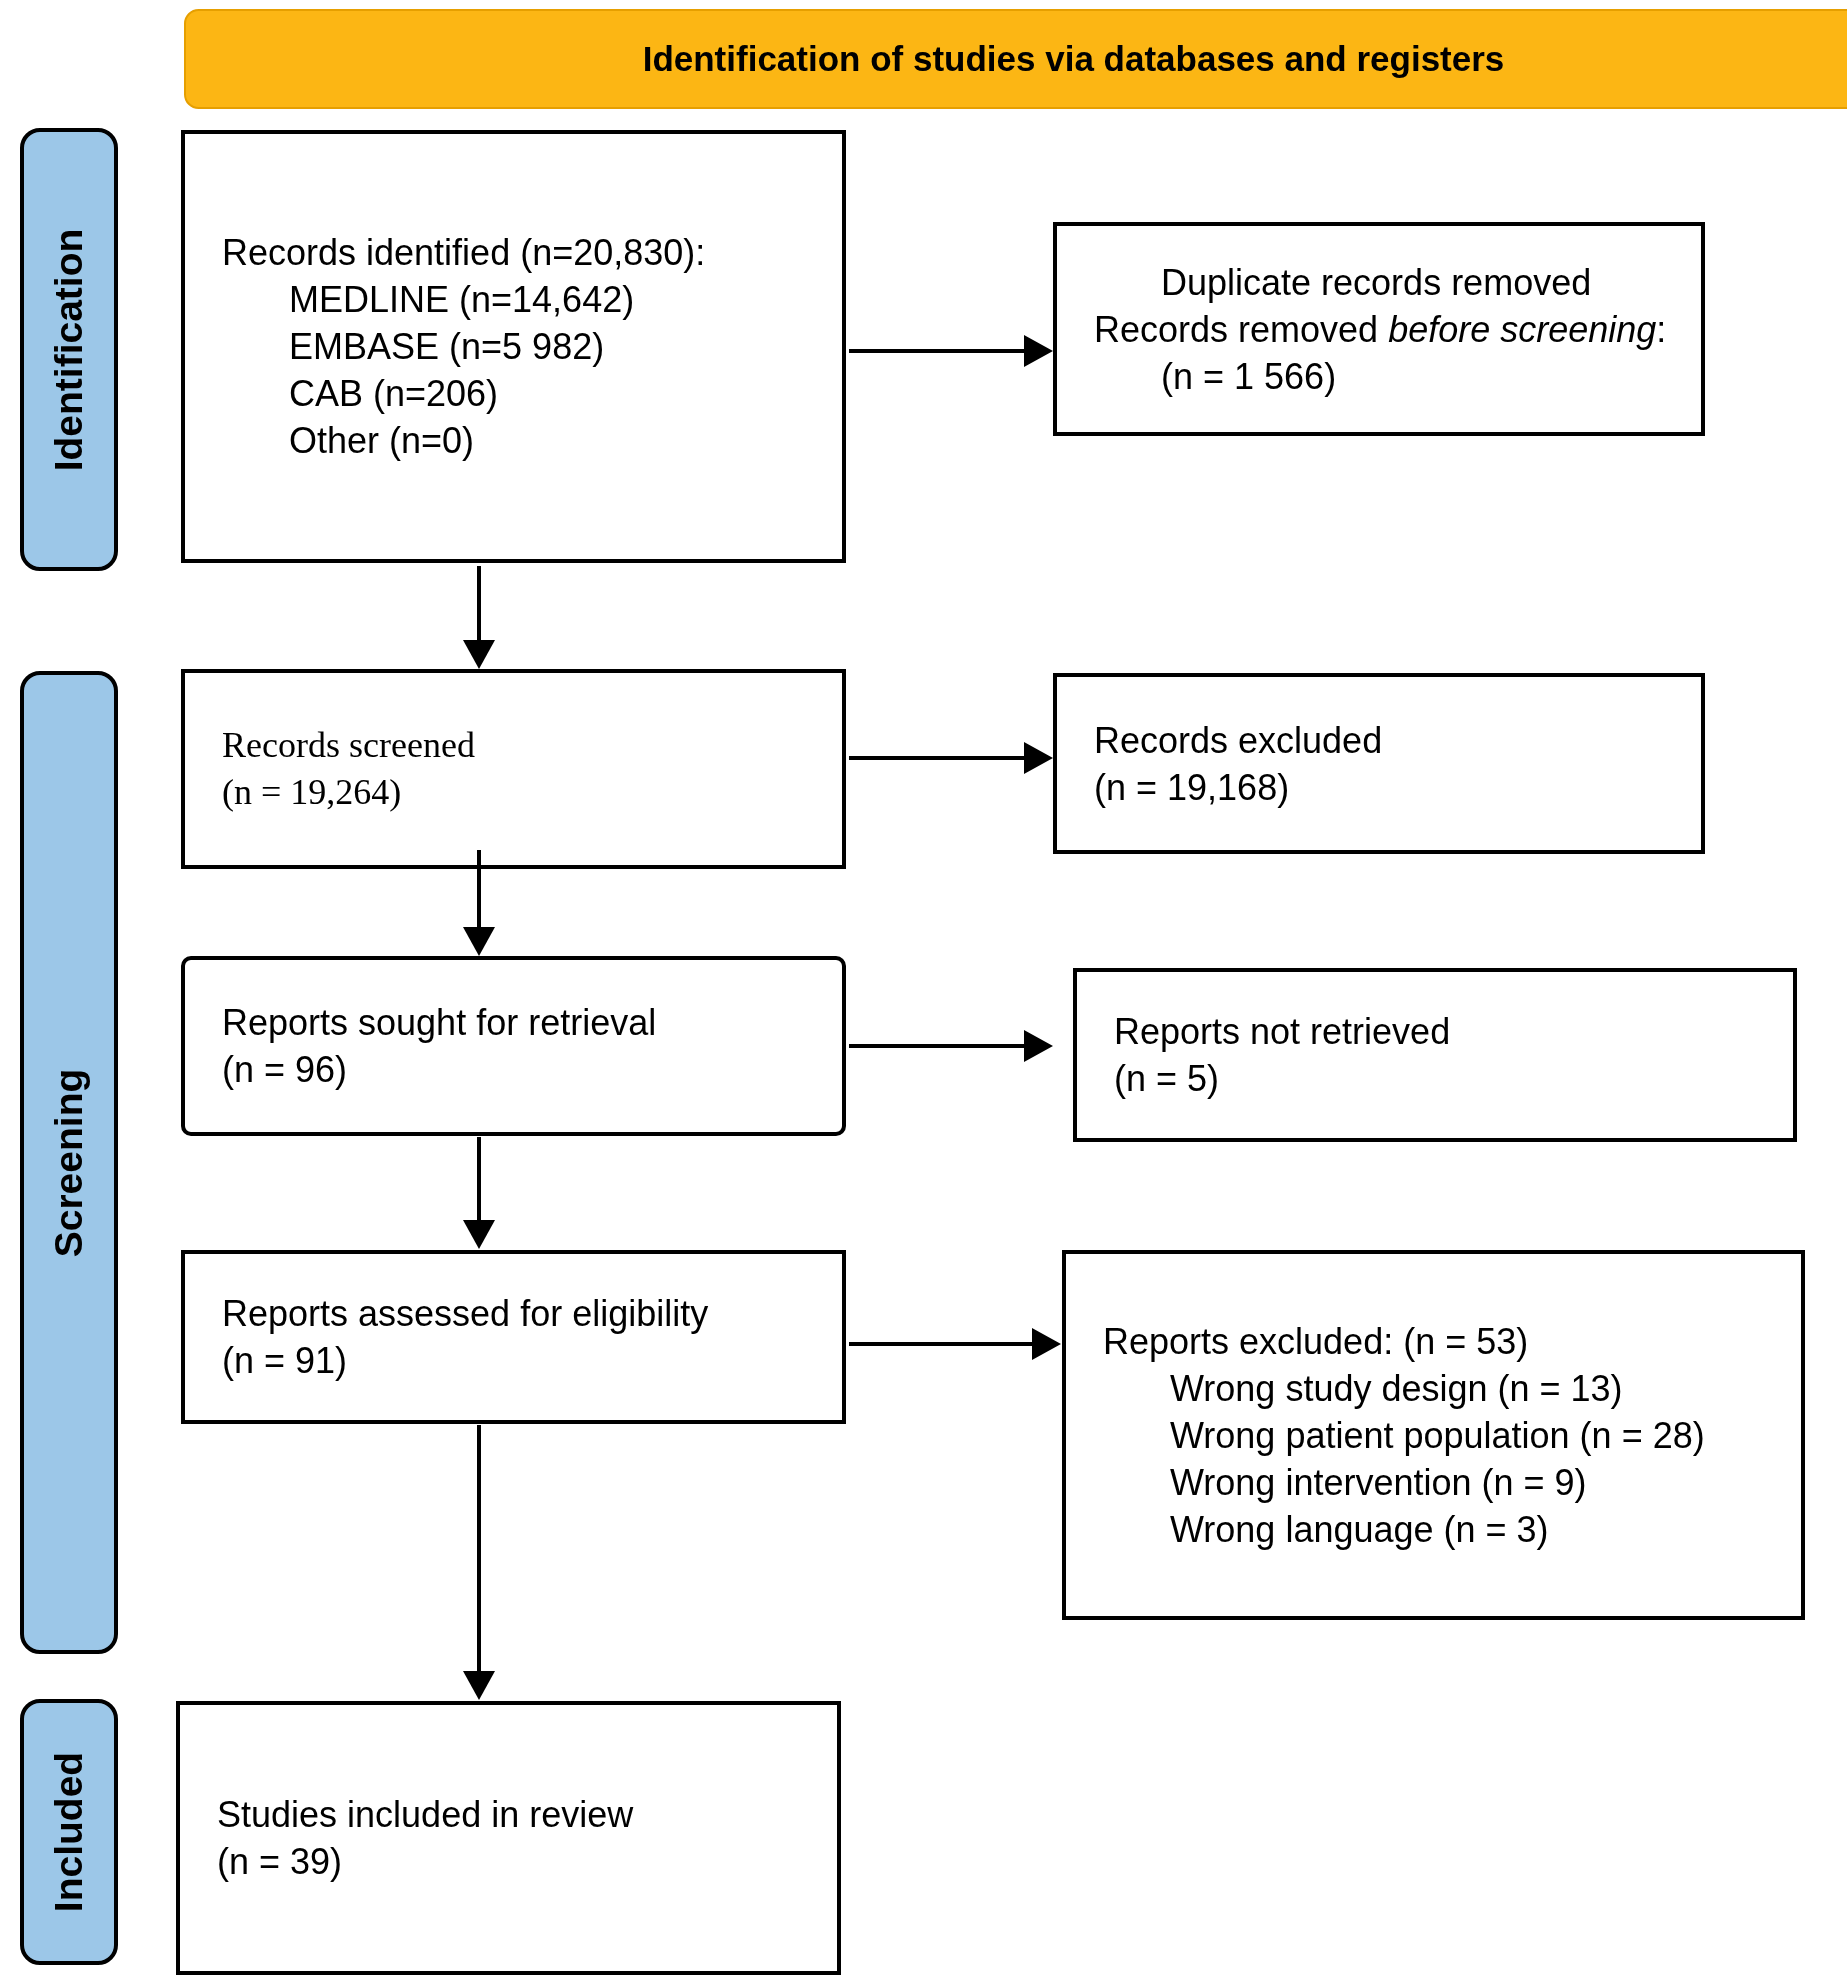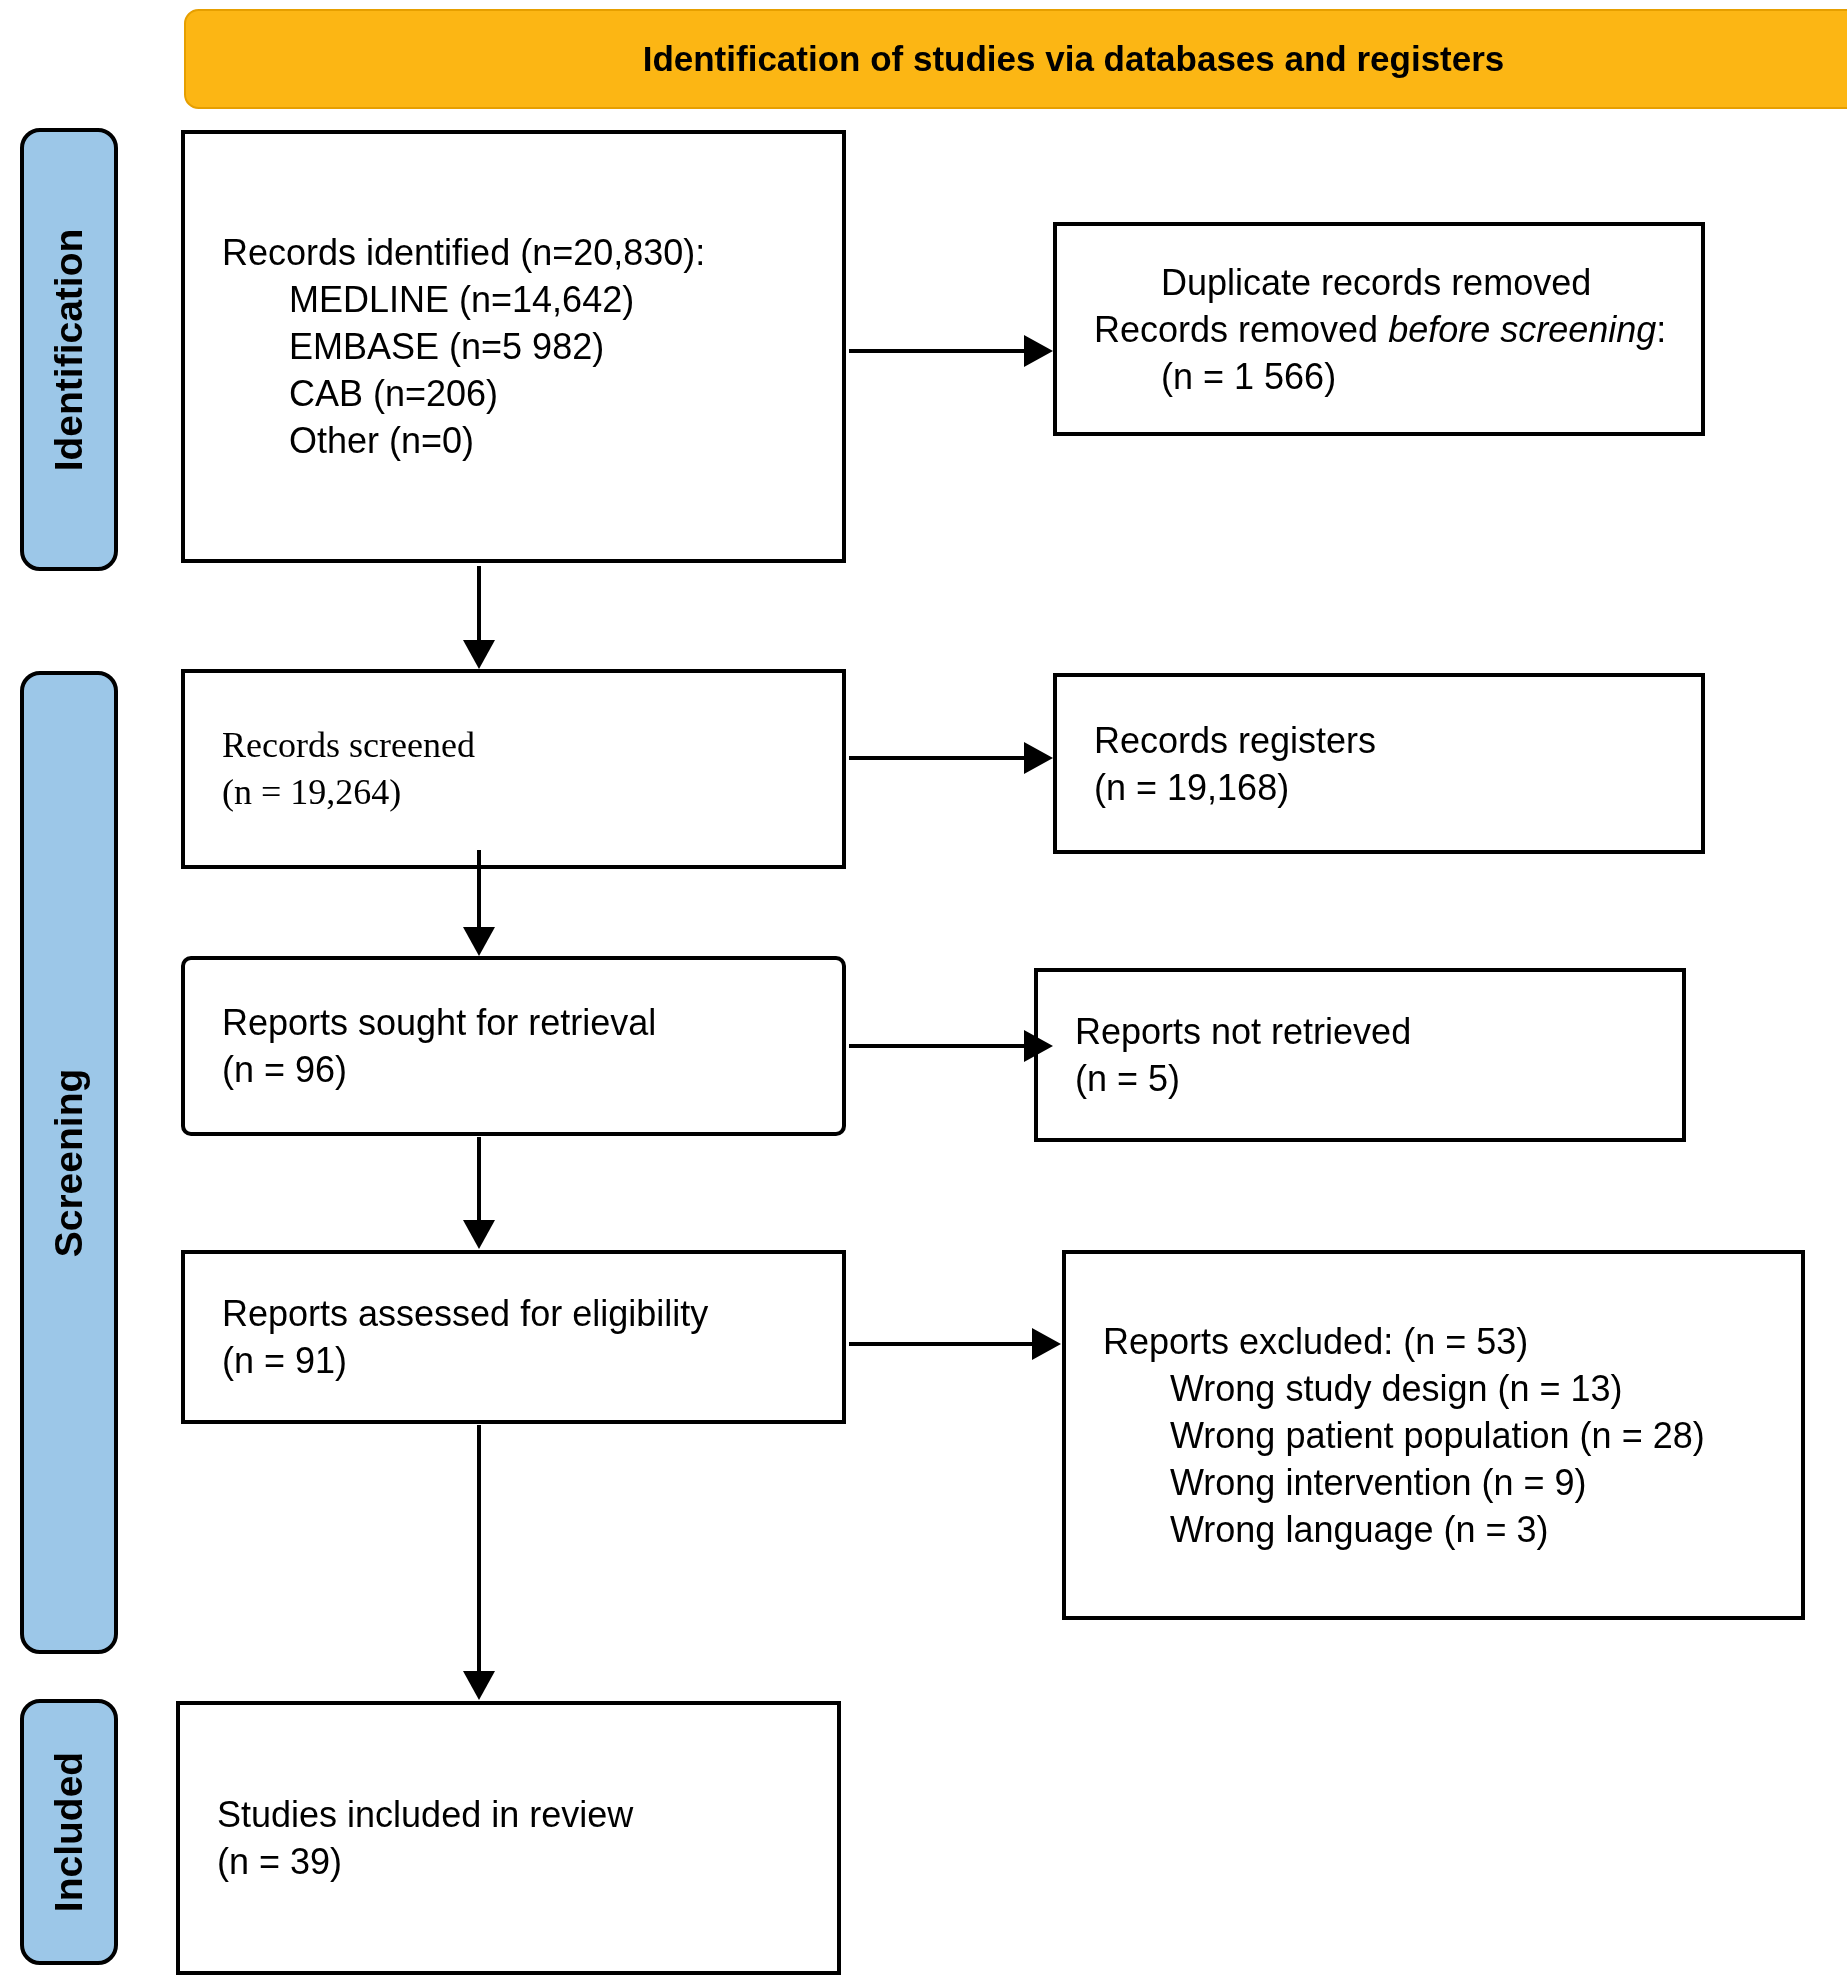--- a/index.html
+++ b/index.html
@@ -113,33 +113,33 @@
 
   <div class="fbox" style="left:181px; top:669px; width:665px; height:200px;font-family:Liberation Serif, serif;">
     <div class="lines">
       <div class="line">Records screened</div>
       <div class="line">(n = 19,264)</div>
     </div>
   </div>
 
   <div class="fbox" style="left:1053px; top:673px; width:652px; height:181px;">
     <div class="lines">
-      <div class="line">Records registers</div>
+      <div class="line">Records excluded</div>
       <div class="line">(n = 19,168)</div>
     </div>
   </div>
 
   <div class="fbox" style="left:181px; top:956px; width:665px; height:180px;border-radius:10px;">
     <div class="lines">
       <div class="line">Reports sought for retrieval</div>
       <div class="line">(n = 96)</div>
     </div>
   </div>
 
-  <div class="fbox" style="left:1034px; top:968px; width:652px; height:174px;align-items:center;">
+  <div class="fbox" style="left:1073px; top:968px; width:724px; height:174px;align-items:center;">
     <div class="lines">
       <div class="line">Reports not retrieved</div>
       <div class="line">(n = 5)</div>
     </div>
   </div>
 
   <div class="fbox" style="left:181px; top:1250px; width:665px; height:174px;">
     <div class="lines">
       <div class="line">Reports assessed for eligibility</div>
       <div class="line">(n = 91)</div>

